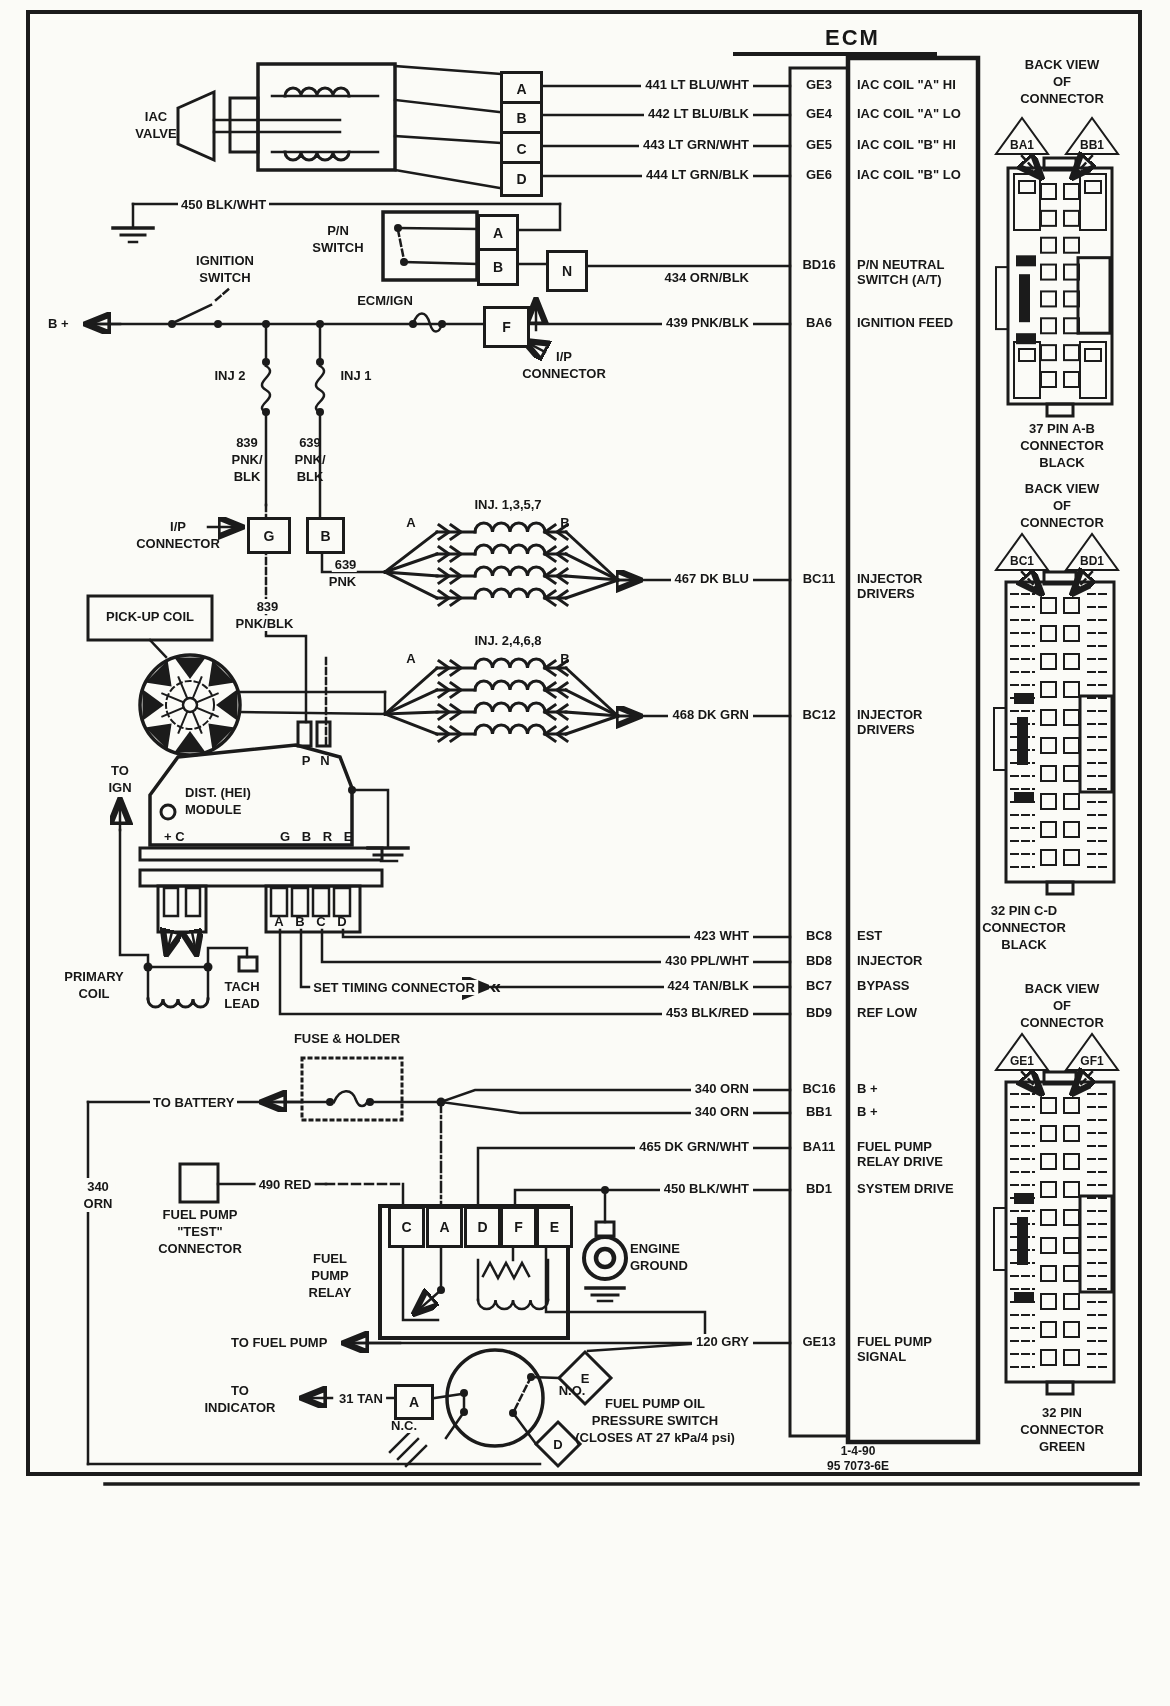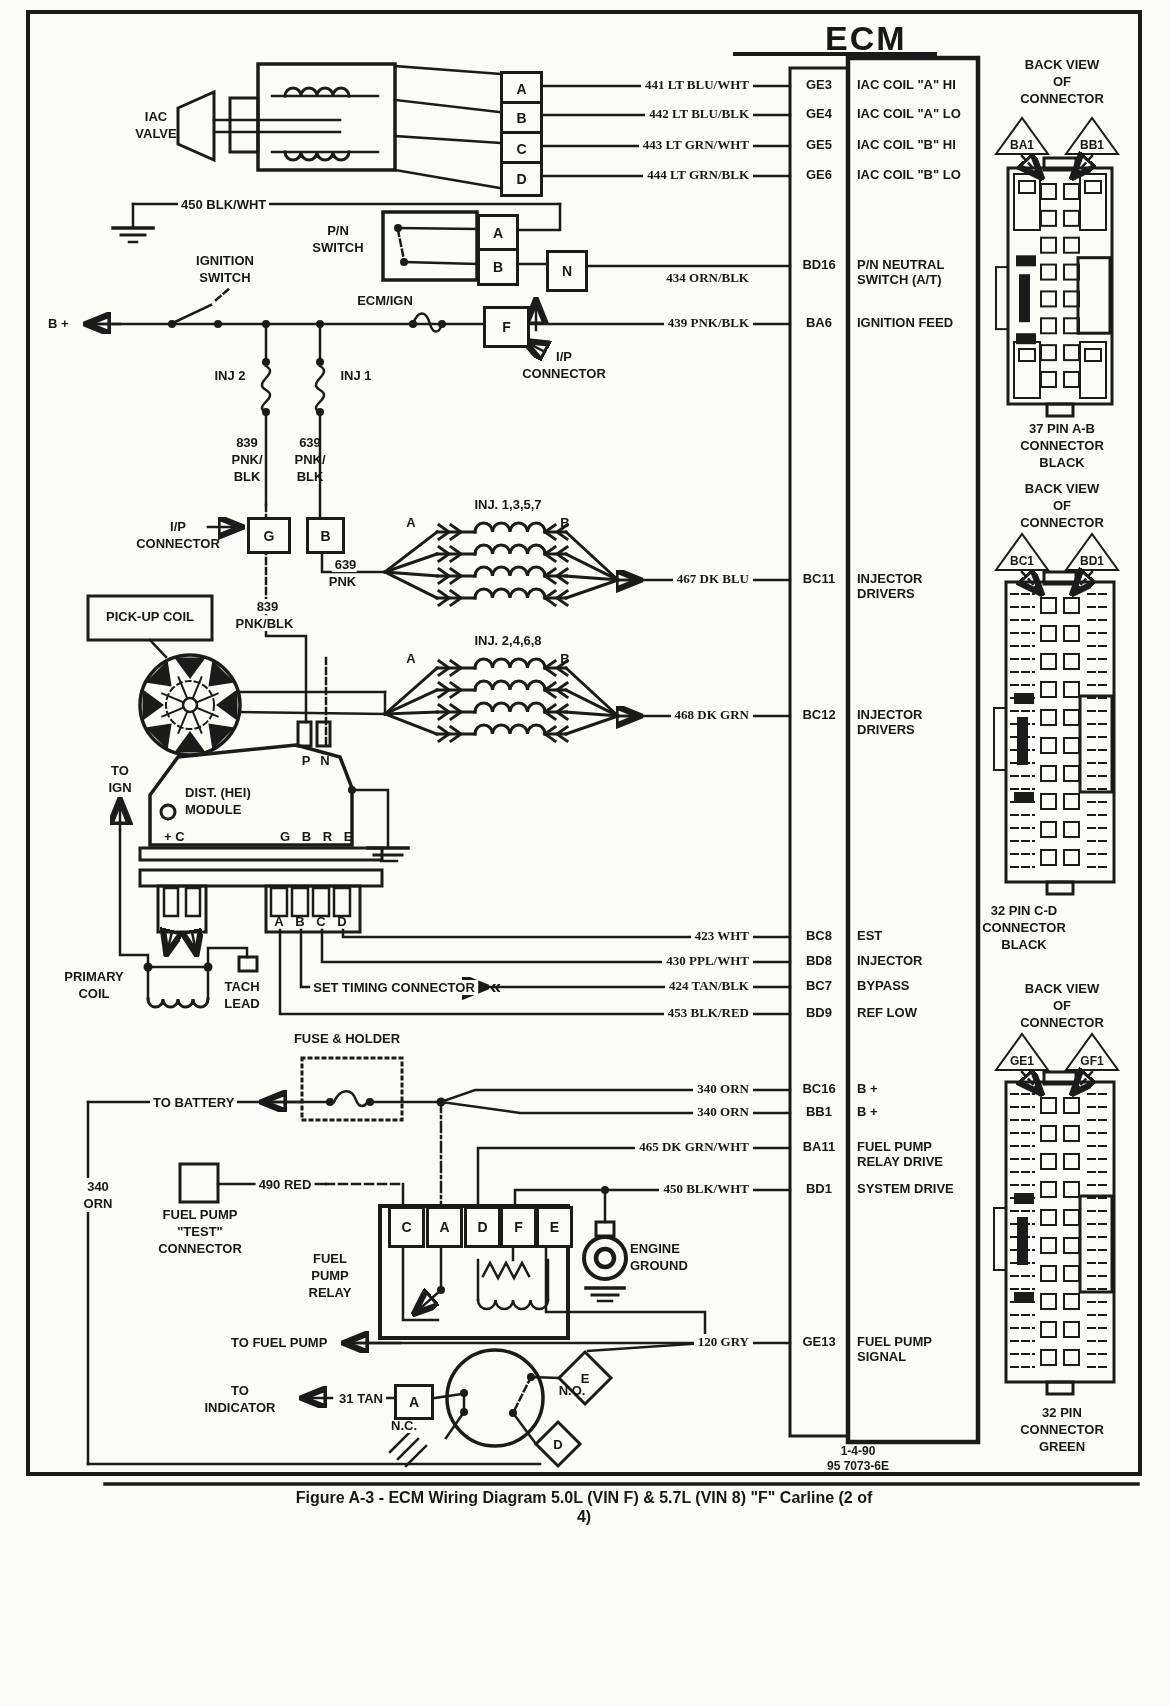--- a/index.html
+++ b/index.html
@@ -9,24 +9,24 @@
   svg.art line,svg.art path,svg.art rect,svg.art circle,svg.art polygon,svg.art polyline{
       stroke:#1b1b1b;fill:none;stroke-width:2.5px;stroke-linecap:square;}
   .w2{stroke-width:2px!important}.w3{stroke-width:3px!important}.w35{stroke-width:3.5px!important}
   .w4{stroke-width:4px!important}.w45{stroke-width:4.5px!important}
   .f{fill:#1b1b1b!important;stroke:none!important}
   .dsh{stroke-dasharray:8 5}.ddt{stroke-dasharray:10 4 2 4}.dt{stroke-dasharray:2 5}.d64{stroke-dasharray:6 4}
   .lbl{position:absolute;font-weight:bold;font-size:13px;line-height:17px;white-space:pre-line;}
   .ctr{transform:translateX(-50%);text-align:center;}
   .bg{background:#fbfbf7;padding:0 3px;}
   .s12{font-size:12px;line-height:15px}
-  .s16{font-size:16px;line-height:19px}.s26{font-size:34px;line-height:28px;letter-spacing:2px}
+  .s16{font-size:16px;line-height:19px}.s26{font-size:22px;line-height:28px;letter-spacing:2px}
   .s20{font-size:20px;line-height:20px}
   .wire{position:absolute;left:490px;width:263px;text-align:right;font-weight:bold;font-size:13px;}
-  .wire span{background:#fbfbf7;padding:0 4px;font-family:Liberation Serif, serif;}
+  .wire span{background:#fbfbf7;padding:0 4px;}
   .pin{position:absolute;left:792px;width:54px;text-align:center;font-weight:bold;font-size:13px;}
   .sig{position:absolute;left:857px;width:116px;font-weight:bold;font-size:13px;line-height:15px;}
   .pinbox{position:absolute;border:3px solid #1b1b1b;background:#fbfbf7;display:flex;
           align-items:center;justify-content:center;font-weight:bold;font-size:14px;}
   .dletter{position:absolute;display:flex;align-items:center;justify-content:center;
            font-weight:bold;font-size:13px;}
 </style>
 </head>
 <body>
 
@@ -656,20 +656,23 @@
 PUMP
 RELAY</div>
 <div class="lbl" style="left:630px;top:1240px">ENGINE
 GROUND</div>
 <div class="lbl" style="left:228px;top:1334px"><span class="bg">TO FUEL PUMP</span></div>
 <div class="lbl ctr" style="left:240px;top:1382px">TO
 INDICATOR</div>
 <div class="lbl ctr" style="left:361px;top:1390px"><span class="bg">31 TAN</span></div>
 <div class="lbl ctr" style="left:404px;top:1417px"><span class="bg">N.C.</span></div>
 <div class="lbl ctr" style="left:572px;top:1382px">N.O.</div>
+<div class="lbl ctr" style="left:655px;top:1395px">FUEL PUMP OIL
+PRESSURE SWITCH
+(CLOSES AT 27 kPa/4 psi)</div>
 <div class="lbl ctr s12" style="left:858px;top:1444px">1-4-90
 95 7073-6E</div>
 
 <div class="lbl ctr" style="left:508px;top:496px">INJ. 1,3,5,7</div>
 <div class="lbl ctr" style="left:411px;top:514px">A</div>
 <div class="lbl ctr" style="left:565px;top:514px">B</div>
 <div class="lbl ctr" style="left:508px;top:632px">INJ. 2,4,6,8</div>
 <div class="lbl ctr" style="left:411px;top:650px">A</div>
 <div class="lbl ctr" style="left:565px;top:650px">B</div>
 
@@ -717,15 +720,14 @@
 BLACK</div>
 <div class="lbl ctr" style="left:1062px;top:980px">BACK VIEW
 OF
 CONNECTOR</div>
 <div class="lbl ctr s12" style="left:1022px;top:1054px">GE1</div>
 <div class="lbl ctr s12" style="left:1092px;top:1054px">GF1</div>
 <div class="lbl ctr" style="left:1062px;top:1404px">32 PIN
 CONNECTOR
 GREEN</div>
 
-<div class="lbl ctr s16" style="left:584px;top:1488px">Figure A-3 - ECM Wiring Diagram  5.0L (VIN F)  &amp;  5.7L (VIN 8)  "F"  Carline  (2 of 4)</div>
 
 </div>
 
 </body></html>

